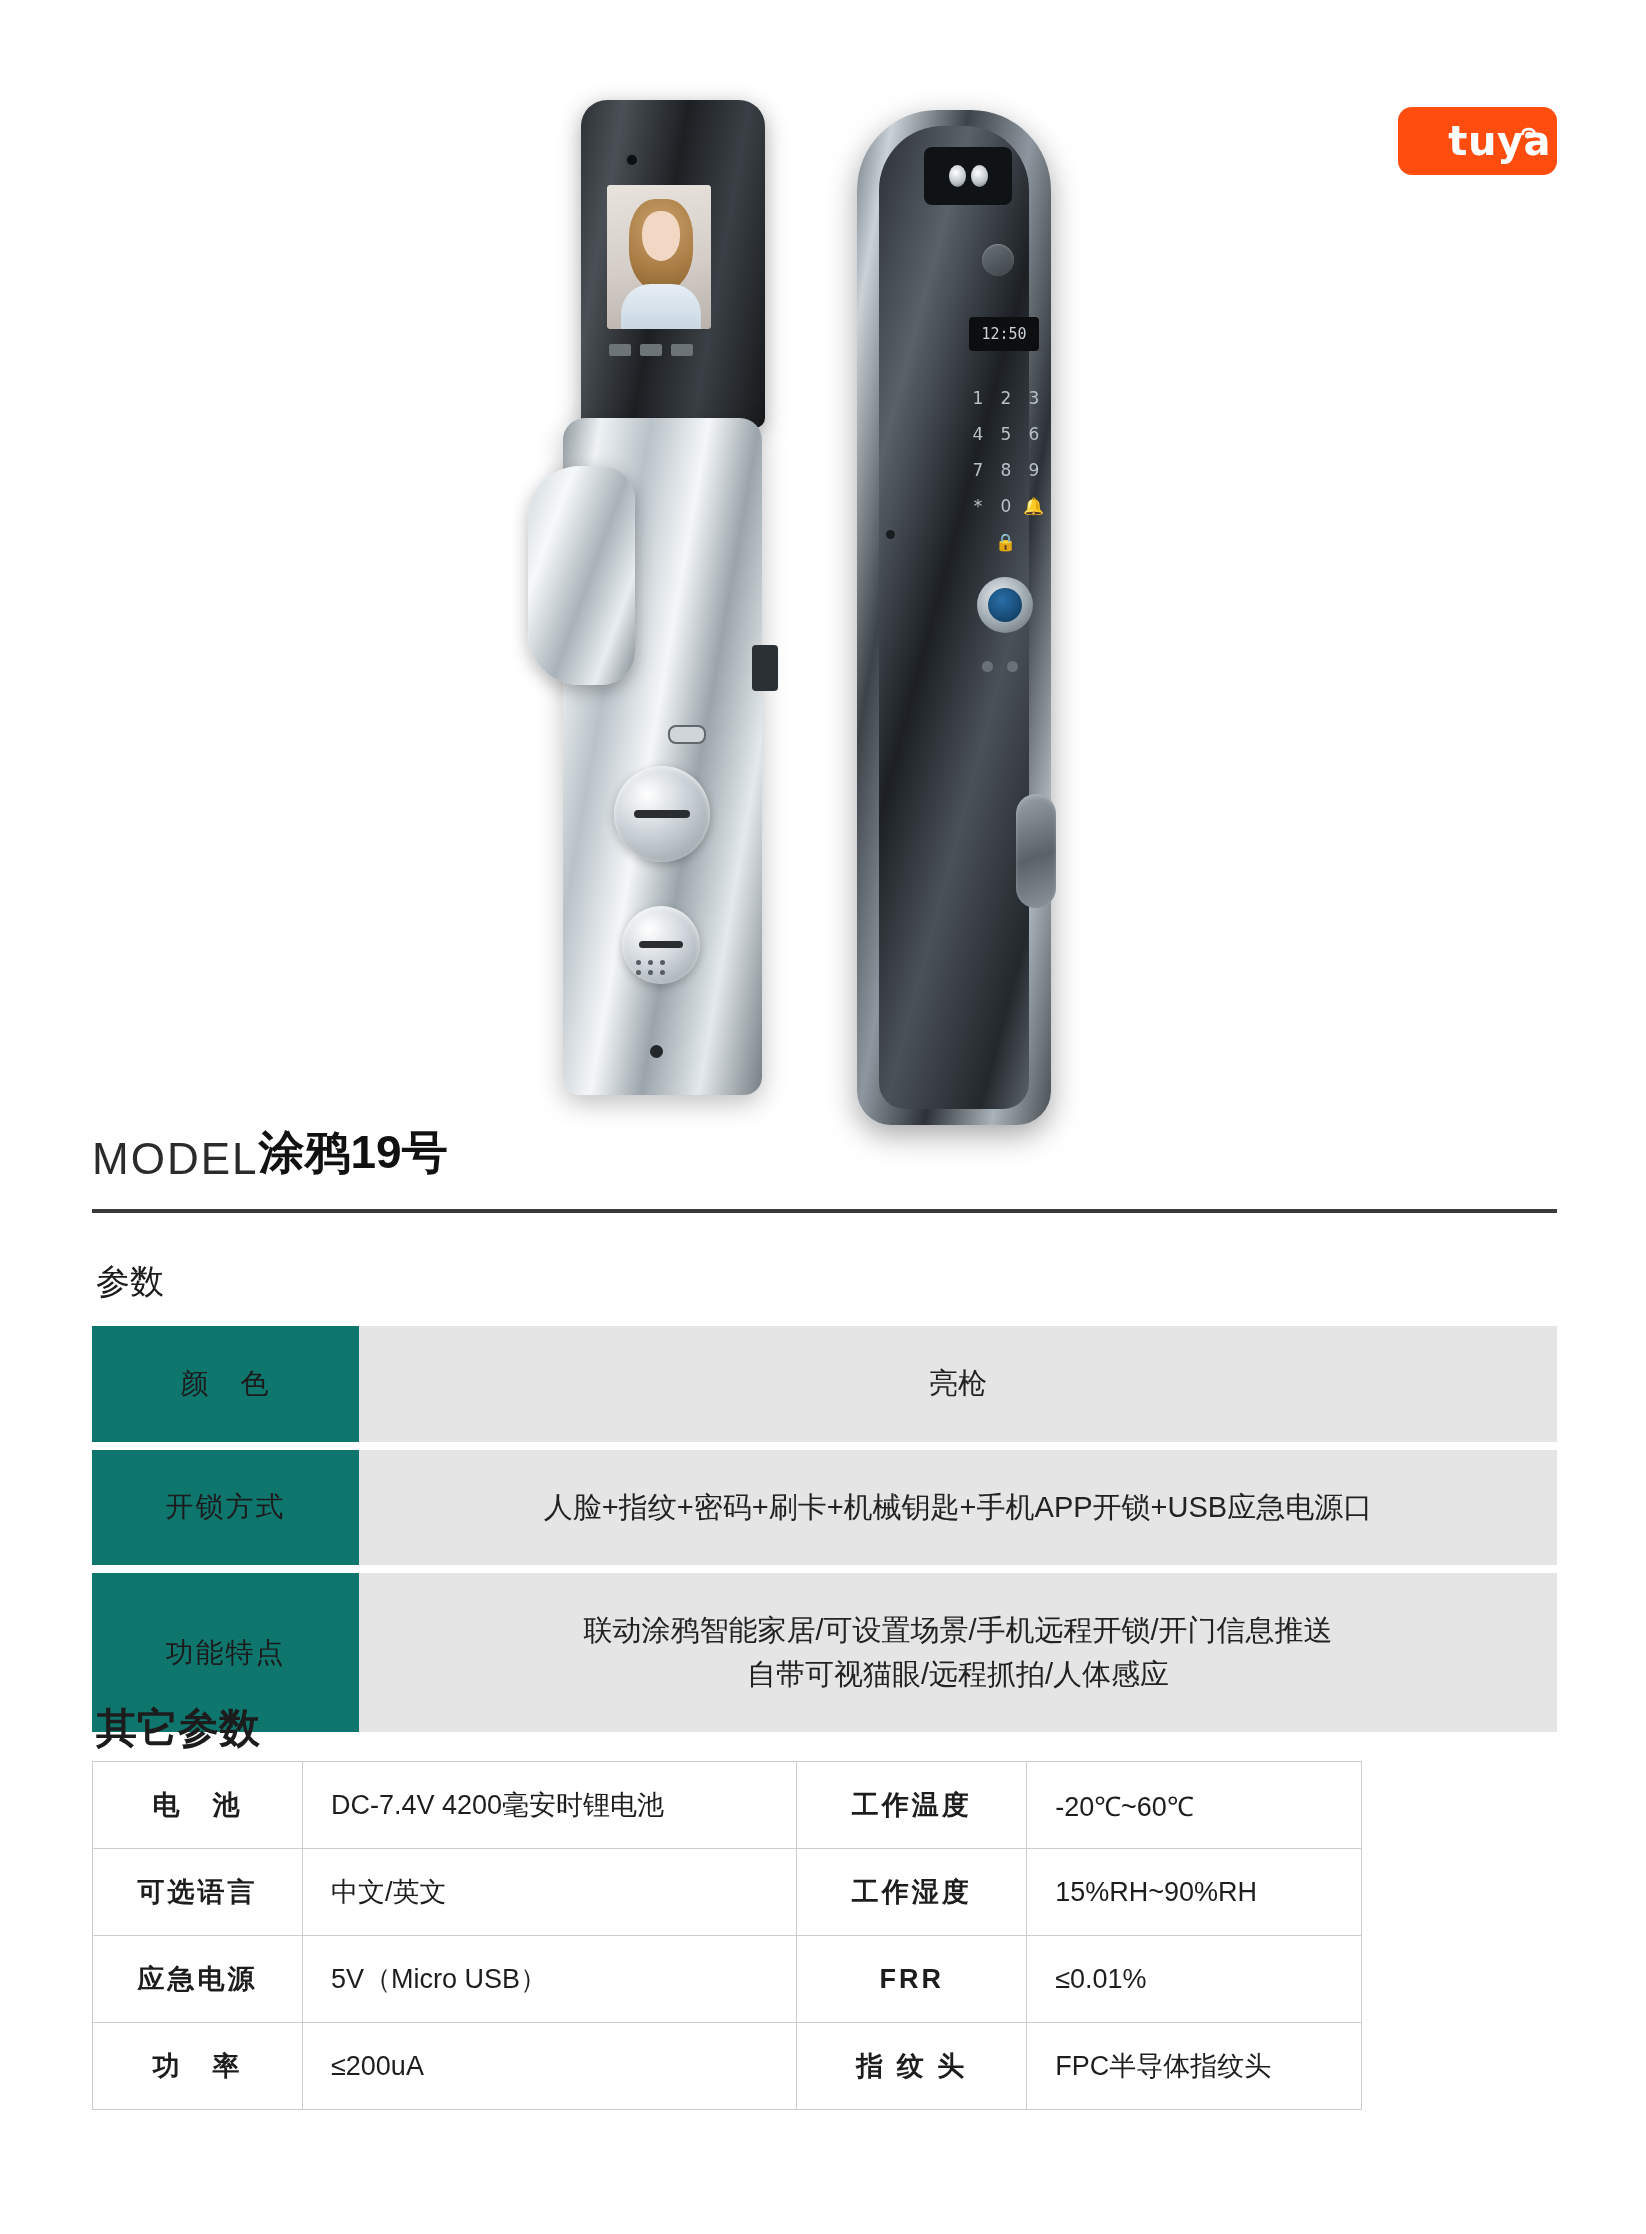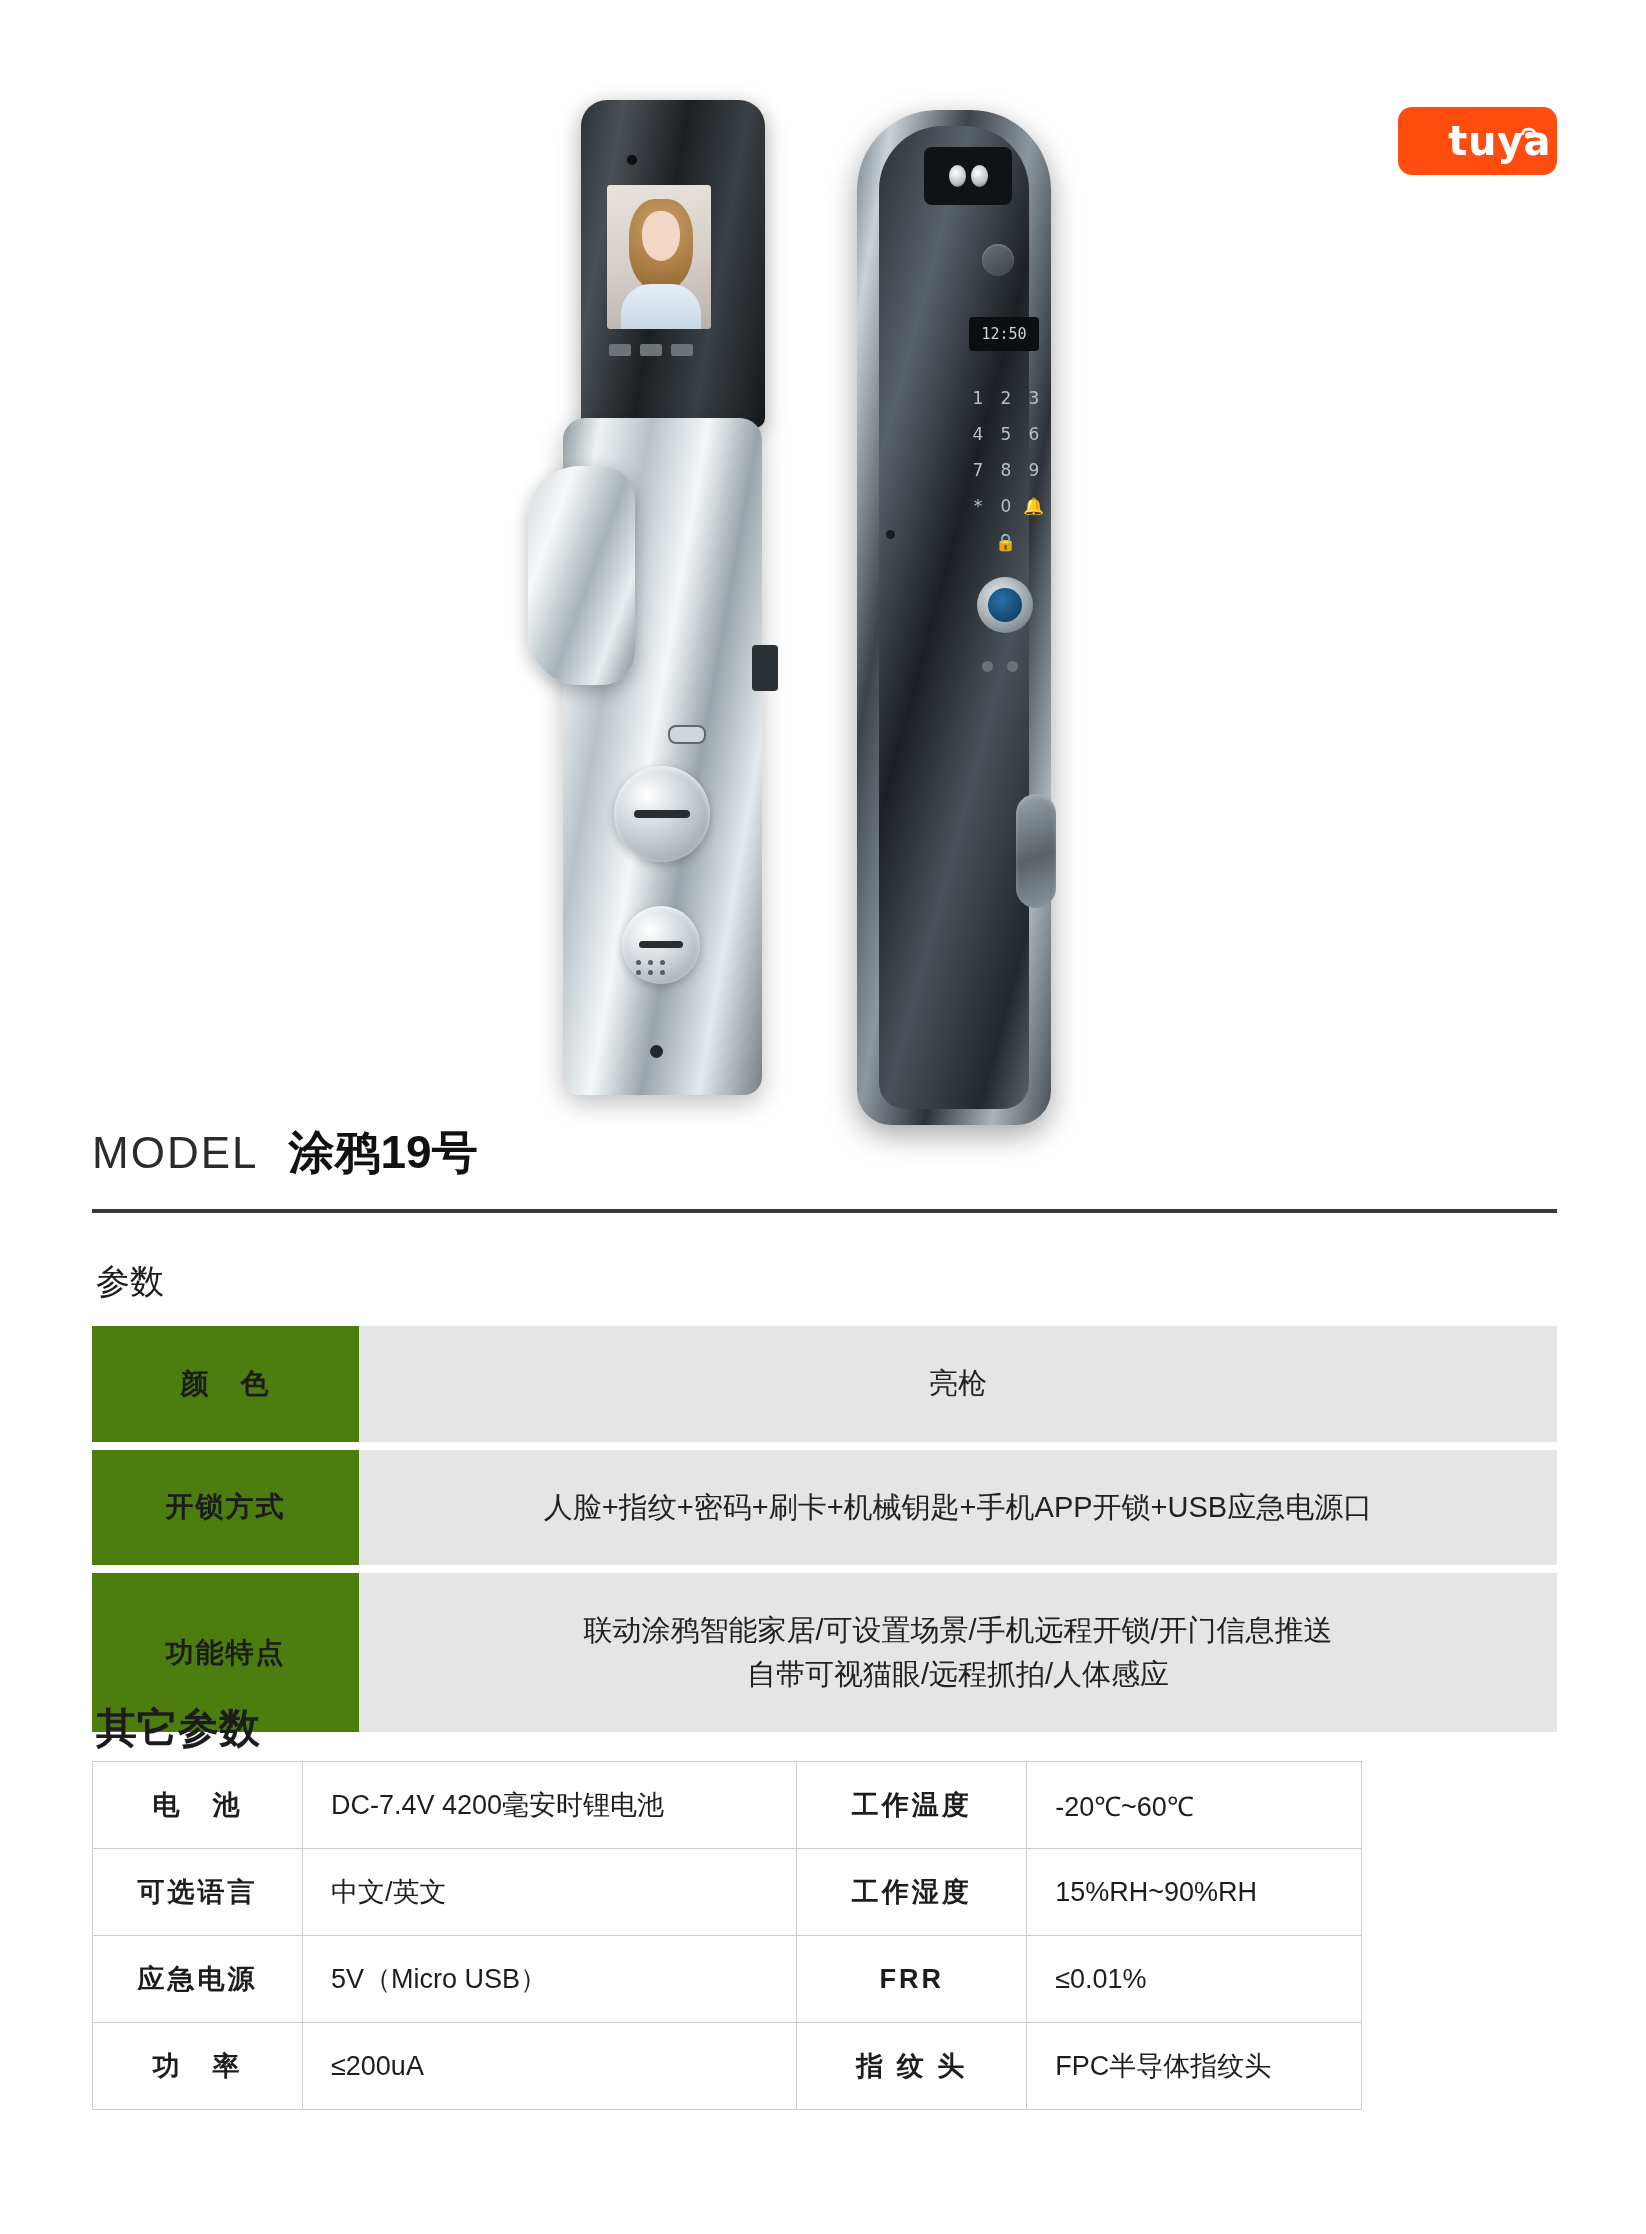--- a/index.html
+++ b/index.html
@@ -370,22 +370,21 @@
     background: linear-gradient(160deg,#9aa3aa,#5a6268 55%,#8c959c);
     box-shadow: inset 0 2px 4px rgba(255,255,255,0.25);
   }
 
   
   .model-line {
     position: absolute;
     left: 92px;
     top: 1122px;
     display: flex;
-    align-items: center;
-    gap: 30px;
+    align-items: flex-end;
   }
   .model-label {
     font-size: 44px;
     letter-spacing: 2px;
     color: #2b2b2b;
     font-family: "Liberation Sans", sans-serif;
   }
   .model-value {
     font-size: 46px;
     font-weight: 700;
@@ -415,24 +414,24 @@
     top: 1318px;
     width: 1465px;
     border-collapse: separate;
     border-spacing: 0 8px;
   }
   .param-table td {
     vertical-align: middle;
   }
   .param-key {
     width: 267px;
-    background: #4d7c0f;
+    background: #0f766e;
     text-align: center;
     font-size: 28px;
-    font-weight: 700;
+    font-weight: 400;
     color: #1b1b1b;
     padding: 22px 0;
     letter-spacing: 2px;
   }
   .param-val {
     background: #e5e5e5;
     text-align: center;
     font-size: 29px;
     color: #222222;
     padding: 36px 24px;

